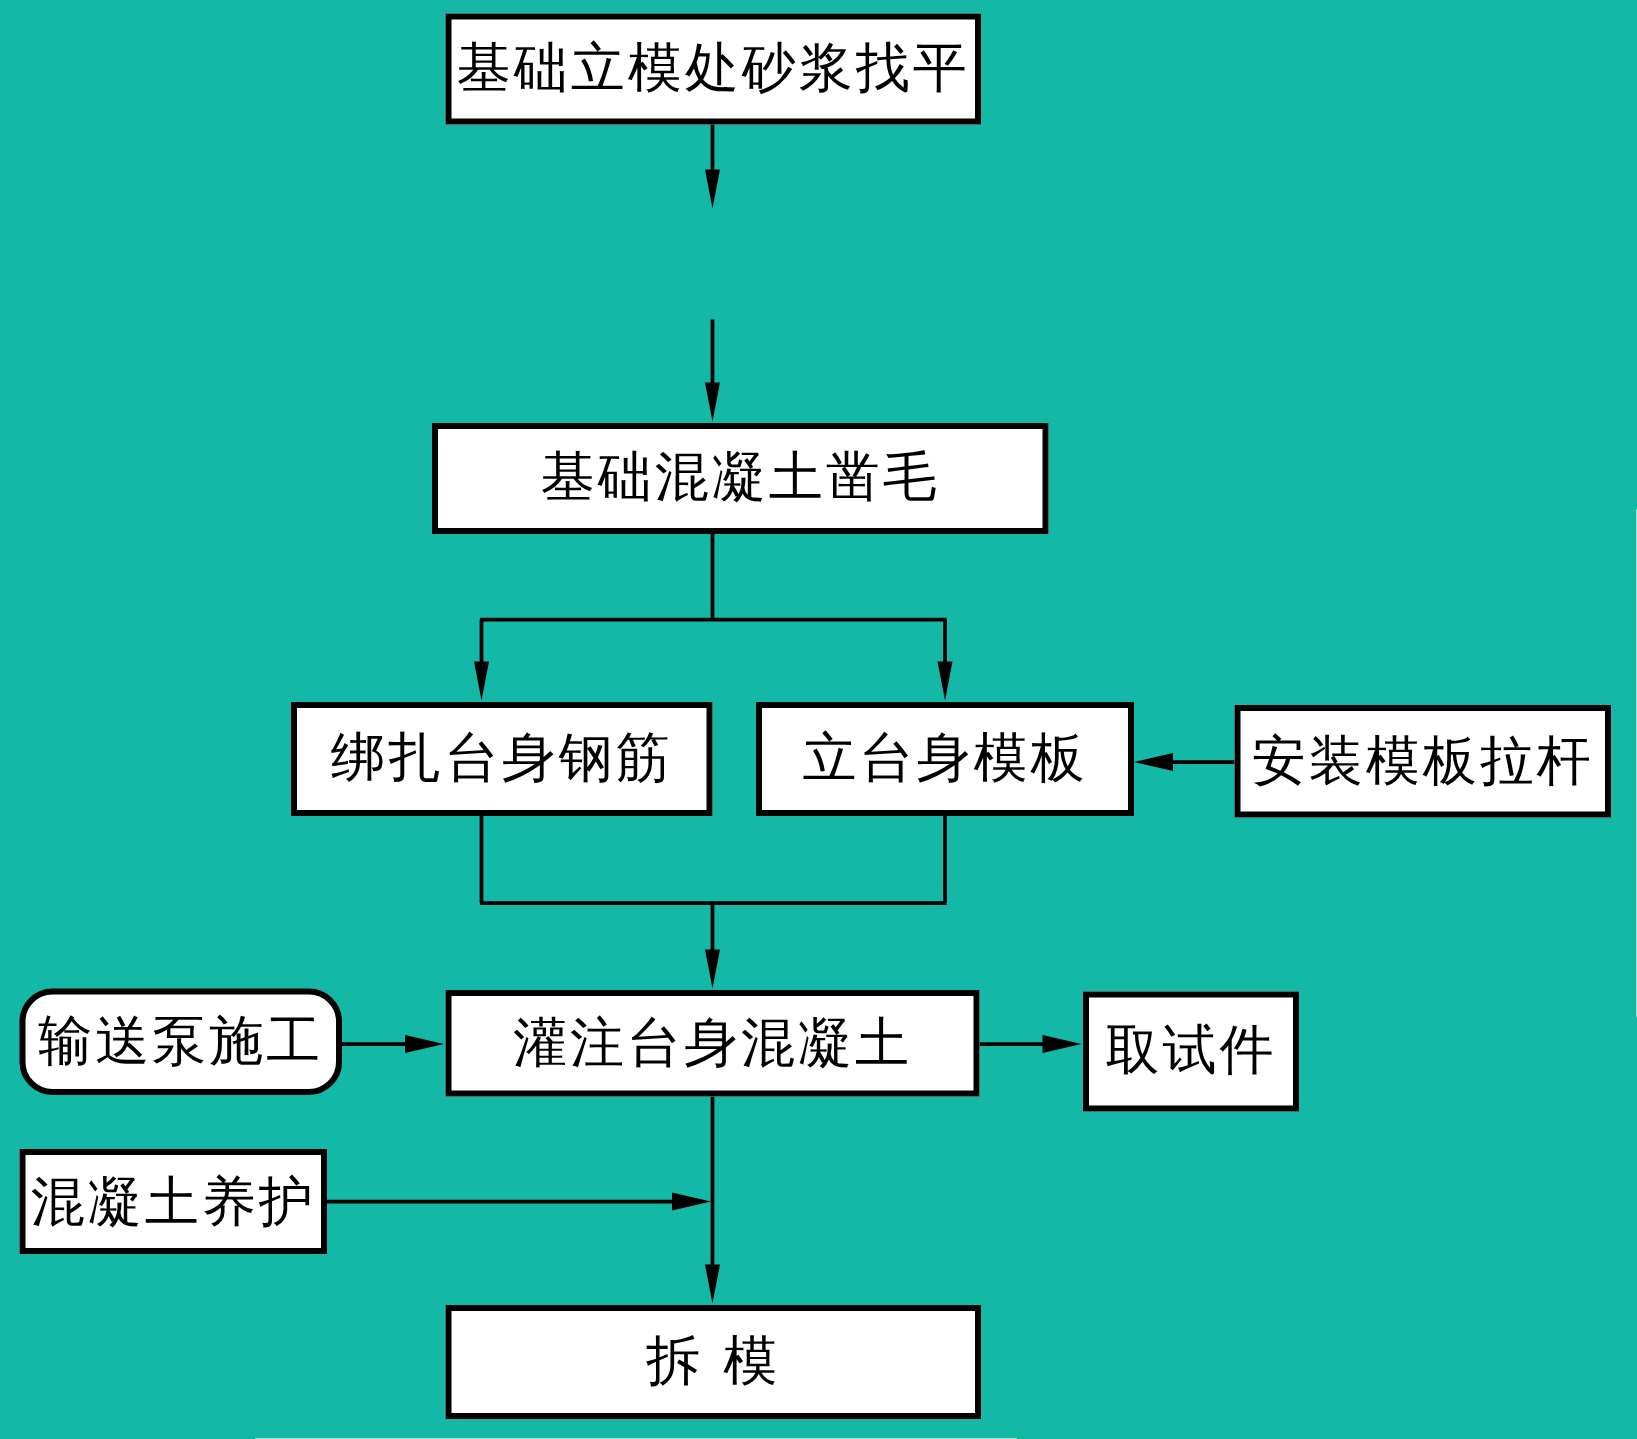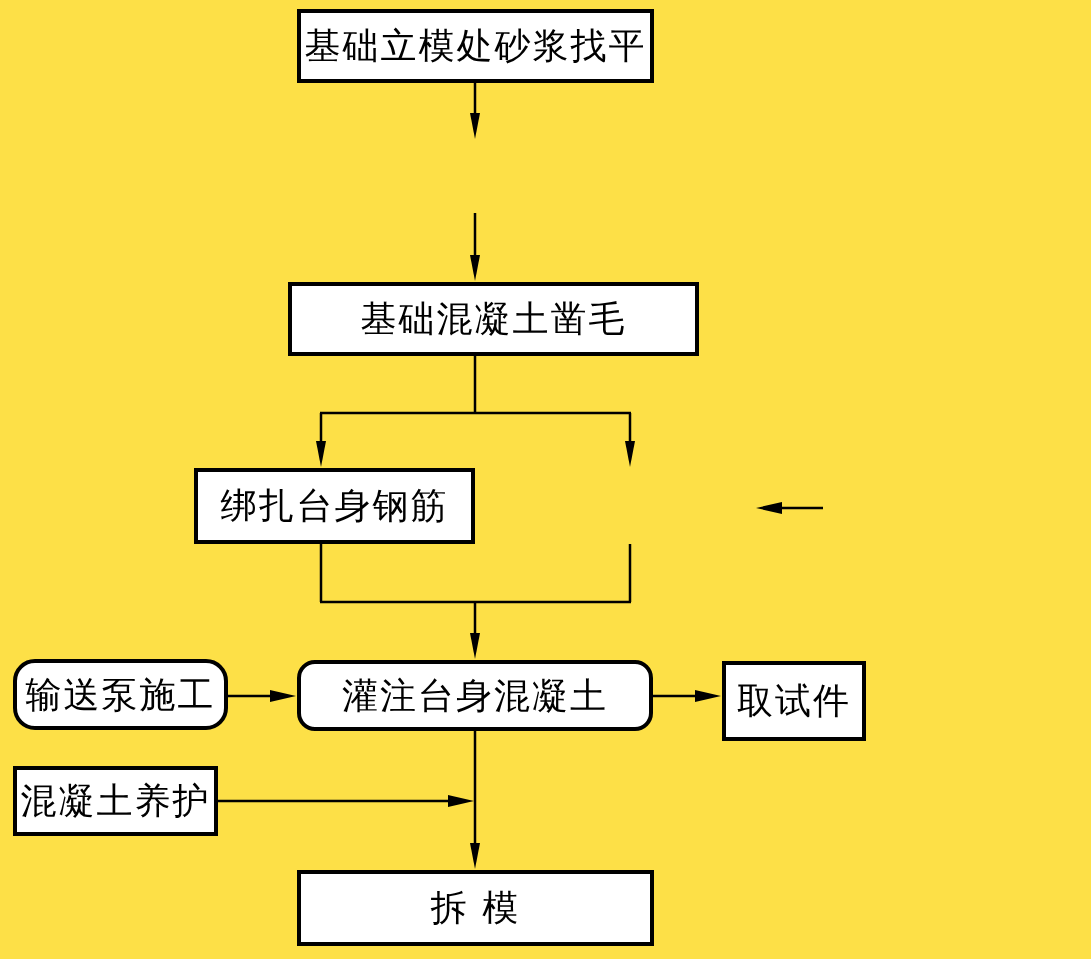--- a/index.html
+++ b/index.html
@@ -4,21 +4,21 @@
 <style>
   html, body {
     margin: 0;
     padding: 0;
     background: #ffffff;
   }
   #canvas {
     position: relative;
     width: 1091px;
     height: 959px;
-    background: #fde047;
+    background: #14b8a6;
     font-family: "DejaVu Serif", "Liberation Serif", serif;
     color: #000000;
     overflow: hidden;
   }
   #connectors {
     position: absolute;
     left: 0;
     top: 0;
     width: 1091px;
     height: 959px;
@@ -38,21 +38,21 @@
   }
   .ls-wide { letter-spacing: 18px; text-indent: 18px; }
   
   .n-mortar   { left: 297px; top: 9px;   width: 357px; height: 74px; }
   .n-survey   { left: 297px; top: 139px; width: 357px; height: 74px; }
   .n-roughen  { left: 288px; top: 282px; width: 411px; height: 74px; justify-content: center; }
   .n-rebar    { left: 194px; top: 468px; width: 281px; height: 76px; }
   .n-formwork { left: 504px; top: 468px; width: 252px; height: 76px; }
   .n-tierod   { left: 823px; top: 470px; width: 251px; height: 75px; }
   .n-pump     { left: 13px;  top: 659px; width: 215px; height: 71px; border-radius: 22px; }
-  .n-pour     { left: 297px; top: 660px; width: 356px; height: 71px; border-radius: 18px; }
+  .n-pour     { left: 297px; top: 660px; width: 356px; height: 71px; }
   .n-specimen { left: 722px; top: 661px; width: 144px; height: 80px; }
   .n-curing   { left: 13px;  top: 766px; width: 205px; height: 70px; font-family: Liberation Serif, serif; }
   .n-demold   { left: 297px; top: 870px; width: 357px; height: 76px; text-align: center; }
 </style>
 </head>
 <body>
 
 <div id="canvas">
 
   <svg id="connectors" viewBox="0 0 1091 959" xmlns="http://www.w3.org/2000/svg">
@@ -118,21 +118,27 @@
 
 
   <div class="node n-roughen">
     <span>基础混凝土凿毛</span>
   </div>
 
   <div class="node n-rebar">
     <span>绑扎台身钢筋</span>
   </div>
 
+  <div class="node n-formwork">
+    <span>立台身模板</span>
+  </div>
 
+  <div class="node n-tierod">
+    <span>安装模板拉杆</span>
+  </div>
 
   <div class="node n-pump">
     <span>输送泵施工</span>
   </div>
 
   <div class="node n-pour">
     <span>灌注台身混凝土</span>
   </div>
 
   <div class="node n-specimen">

